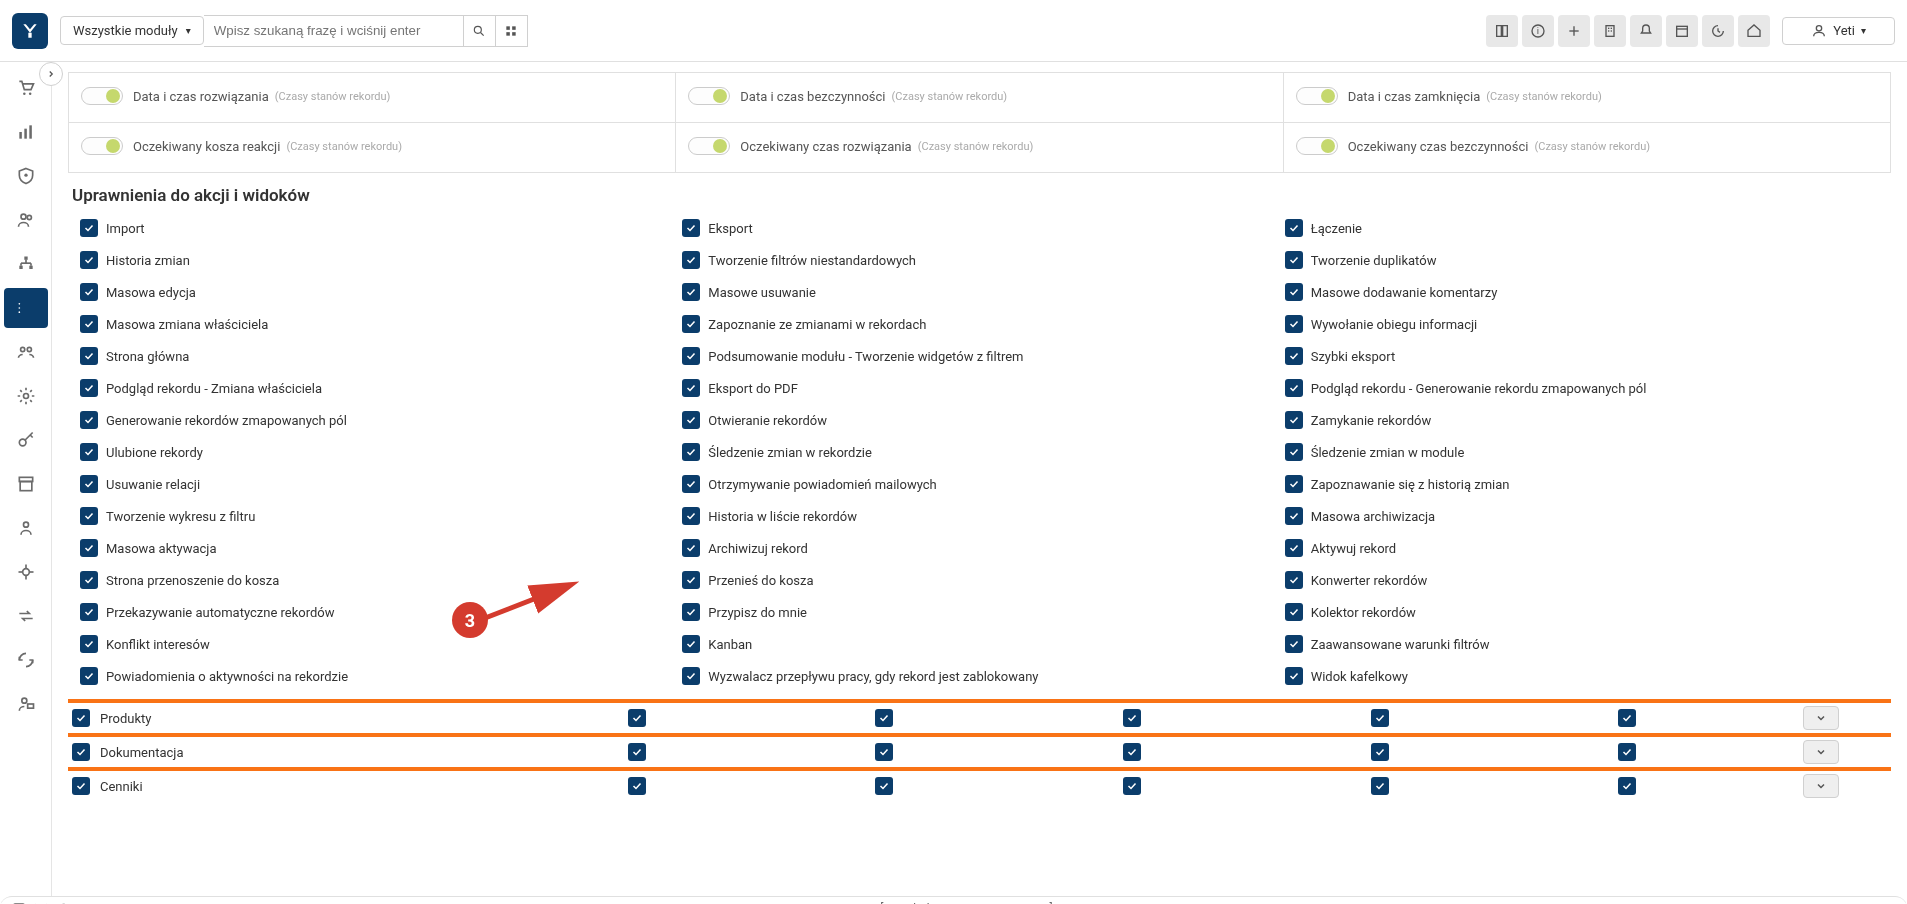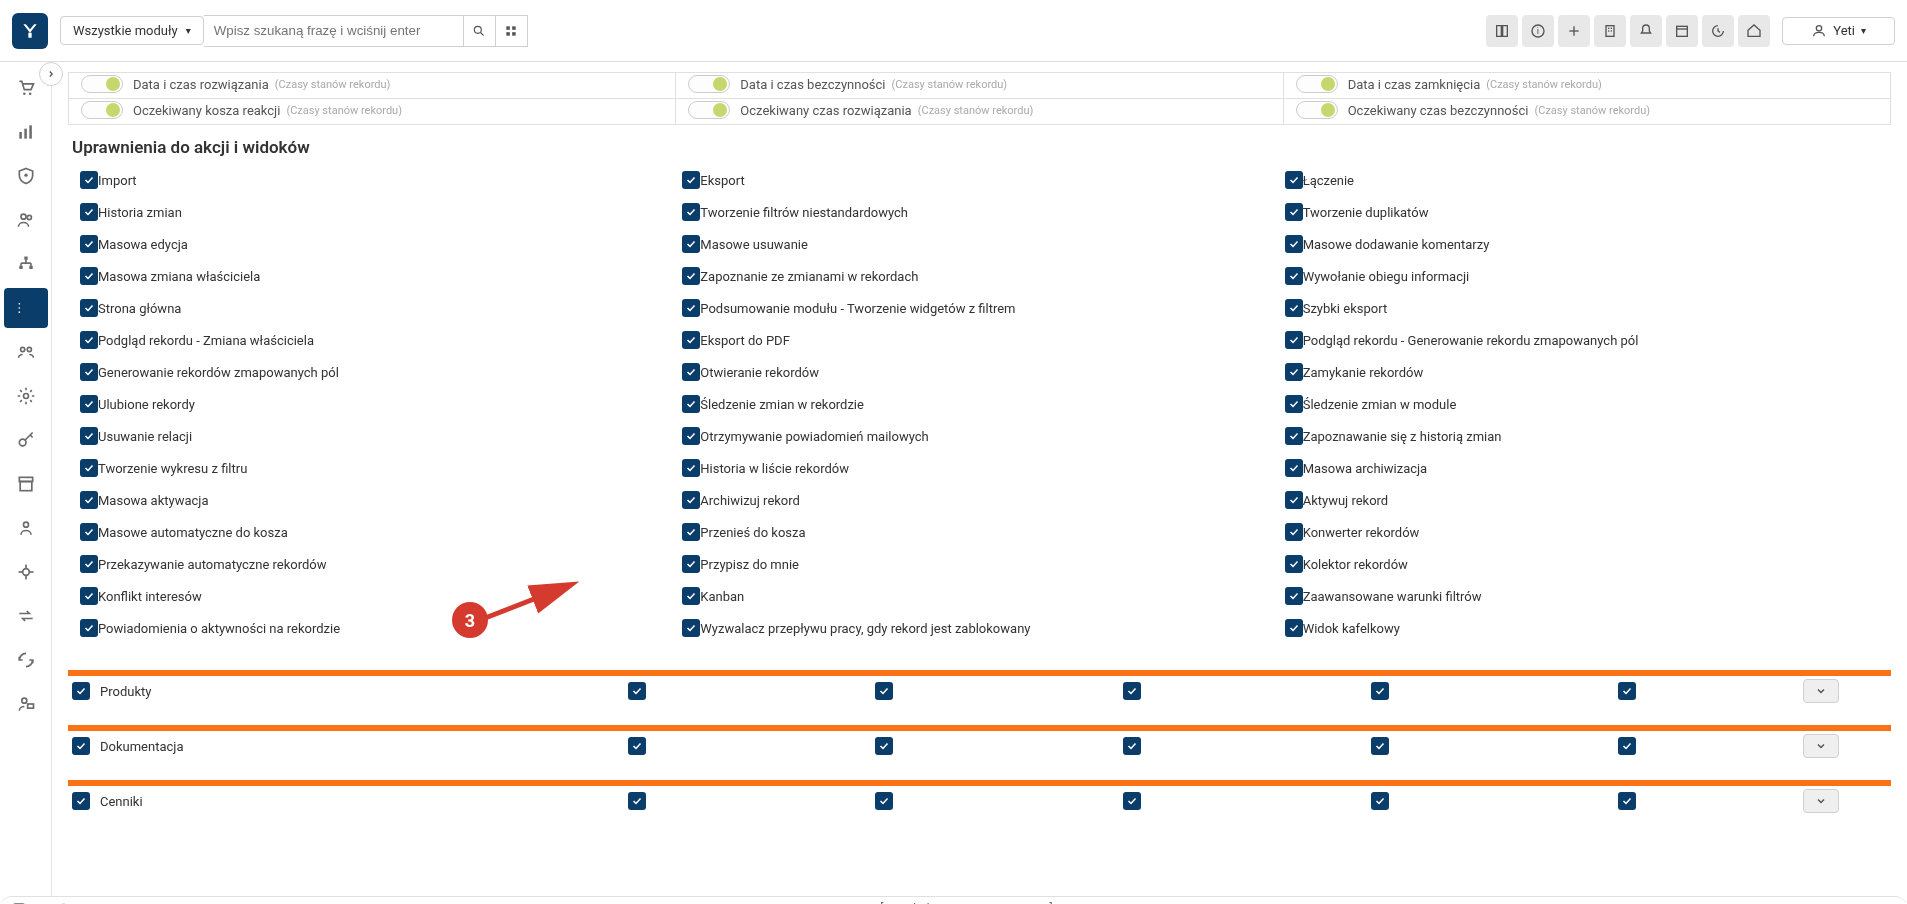--- a/index.html
+++ b/index.html
@@ -24,36 +24,36 @@
 .sidebar { width: 52px; background: #fff; border-right: 1px solid #e5e5e5; display: flex; flex-direction: column; align-items: center; padding-top: 4px; position: relative; }
 .sidebar-toggle { position: absolute; top: 0; right: -12px; width: 24px; height: 24px; border: 1px solid #d0d0d0; border-radius: 50%; background: #fff; display: flex; align-items: center; justify-content: center; cursor: pointer; z-index: 5; }
 .sidebar-item { width: 44px; height: 40px; display: flex; align-items: center; justify-content: center; cursor: pointer; border-radius: 4px; margin: 2px 0; }
 .sidebar-item.active { background: #0b3d6b; }
 .sidebar-item.active svg { fill: #fff; }
 .sidebar-item svg { width: 20px; height: 20px; fill: #6b6b6b; }
 
 .main { flex: 1; overflow-y: auto; padding: 10px 16px 0 16px; }
 
 .state-table { width: 100%; border-collapse: collapse; margin-bottom: 12px; }
-.state-table td { border: 1px solid #e0e0e0; padding: 2px 12px; vertical-align: middle; width: 33.33%; }
+.state-table td { border: 1px solid #e0e0e0; padding: 14px 12px; vertical-align: middle; width: 33.33%; }
 .toggle { display: inline-flex; align-items: center; }
 .toggle-sw { width: 42px; height: 18px; border: 1px solid #ccc; border-radius: 10px; position: relative; margin-right: 10px; background: #fdfdfd; }
 .toggle-sw .knob { position: absolute; right: 2px; top: 1px; width: 14px; height: 14px; border-radius: 50%; background: #c5d86d; }
 .toggle-label { color: #555; font-size: 13px; }
 .toggle-sub { color: #aaa; font-size: 11px; margin-left: 6px; }
 
 .section-title { font-weight: 600; margin: 8px 0 10px 4px; font-size: 17px; }
 
 .perm-grid { display: grid; grid-template-columns: 1fr 1fr 1fr; column-gap: 8px; row-gap: 14px; padding: 4px 12px 14px 12px; }
-.perm-item { display: flex; align-items: center; gap: 0; }
+.perm-item { display: flex; align-items: center; gap: 8px; }
 .cb { width: 18px; height: 18px; background: #0b3d6b; border-radius: 3px; display: flex; align-items: center; justify-content: center; flex-shrink: 0; cursor: pointer; }
 .cb svg { width: 12px; height: 12px; }
 .perm-label { font-size: 13px; color: #333; }
 
-.module-row { display: grid; grid-template-columns: 445px repeat(5, 1fr) 140px; align-items: center; border-top: 6px solid #f97316; min-height: 34px; padding: 3px 0; margin-top: 19px; }
+.module-row { display: grid; grid-template-columns: 445px repeat(5, 1fr) 140px; align-items: center; border-top: 4px solid #f97316; min-height: 34px; padding: 3px 0; }
 .module-name { display: flex; align-items: center; gap: 10px; padding-left: 4px; }
 .module-col { display: flex; justify-content: center; }
 .expand-btn { width: 36px; height: 24px; border: 1px solid #d0d0d0; border-radius: 4px; background: #efefef; display: flex; align-items: center; justify-content: center; cursor: pointer; justify-self: center; }
 
 .footer { height: 24px; border-top: 1px solid #e0e0e0; display: flex; align-items: center; padding: 0 12px; font-size: 12px; color: #666; border-radius: 12px; }
 .footer-left { display: flex; gap: 8px; }
 .footer-left svg { width: 14px; height: 14px; fill: #666; cursor: pointer; }
 .footer-center { position: absolute; left: 50%; transform: translateX(-50%); }
 
 .annotation { position: absolute; pointer-events: none; }
@@ -585,21 +585,21 @@
             </svg>
           </span>
           <span class="perm-label">Aktywuj rekord</span>
         </div>
         <div class="perm-item">
           <span class="cb">
             <svg viewBox="0 0 24 24">
               <polyline points="5,12 10,17 19,7" fill="none" stroke="#fff" stroke-width="3"></polyline>
             </svg>
           </span>
-          <span class="perm-label">Masowe automatyczne do kosza</span>
+          <span class="perm-label">Strona przenoszenie do kosza</span>
         </div>
         <div class="perm-item">
           <span class="cb">
             <svg viewBox="0 0 24 24">
               <polyline points="5,12 10,17 19,7" fill="none" stroke="#fff" stroke-width="3"></polyline>
             </svg>
           </span>
           <span class="perm-label">Przenieś do kosza</span>
         </div>
         <div class="perm-item">

